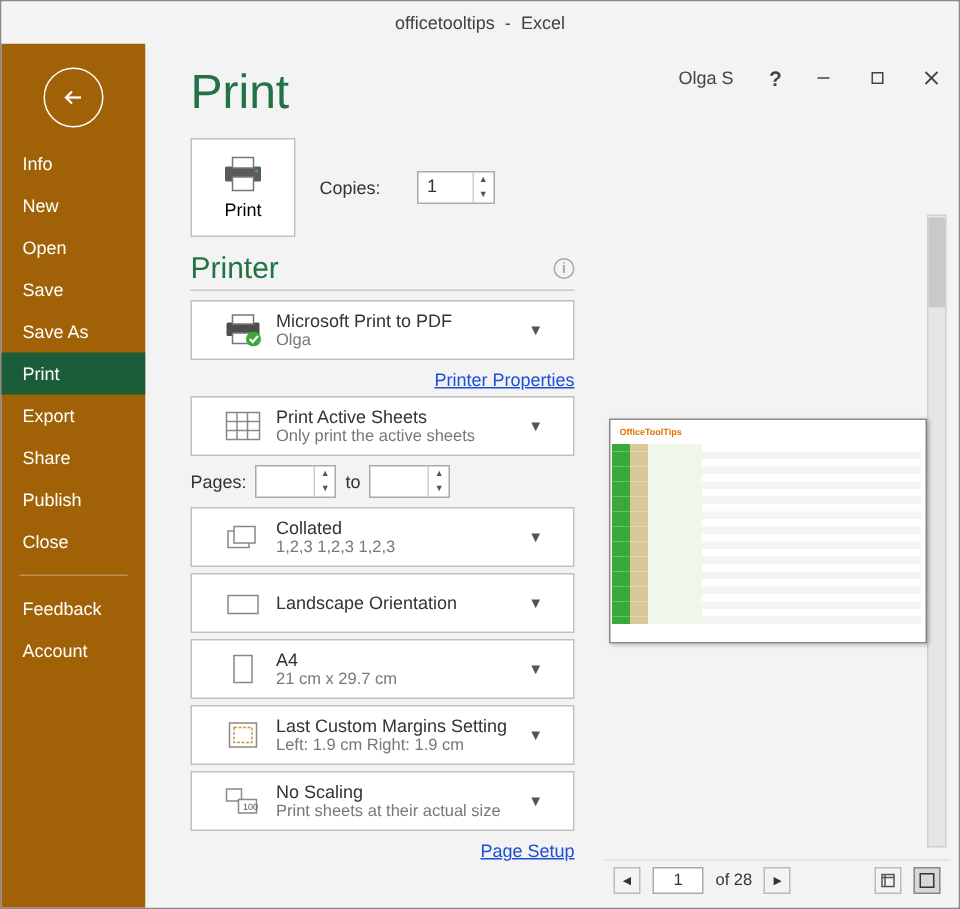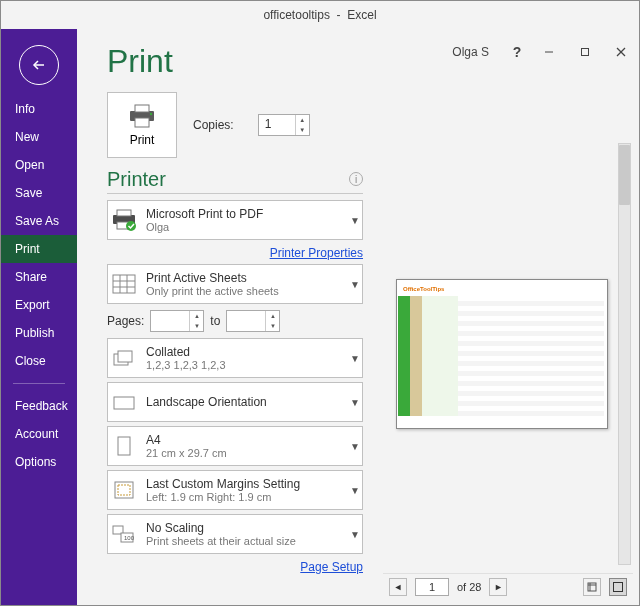--- a/index.html
+++ b/index.html
@@ -11,21 +11,21 @@
   .tb-title { position:absolute; left:0; right:0; text-align:center; font-size:12px; color:#404040; }
   .tb-right { position:absolute; right:0; top:0; height:28px; display:flex; align-items:center;margin-top:37px; }
   .tb-user { font-size:12px; color:#444; margin-right:14px; }
   .tb-btn { width:36px; height:28px; display:flex; align-items:center; justify-content:center; color:#444; cursor:pointer; }
   .tb-btn.help { width:28px; font-size:14px; font-weight:bold; }
 
   
   .body { flex:1; display:flex; min-height:0; }
 
   
-  .sidebar { width:76px; background:#4c1d95; color:#fff; display:flex; flex-direction:column; }
+  .sidebar { width:96px; background:#a16207; color:#fff; display:flex; flex-direction:column; }
   .back-btn { width:40px; height:40px; border:1.5px solid #fff; border-radius:50%; margin:16px auto 10px auto; display:flex; align-items:center; justify-content:center; cursor:pointer; }
   .sb-item { font-size:12px; color:#fff; padding:7px 0 7px 14px; cursor:pointer; }
   .sb-item.active { background:#1b5d39; }
   .sb-sep { border-top:1px solid rgba(255,255,255,0.3); margin:8px 12px; }
 
   
   .main { flex:1; display:flex; min-height:0; background:#f3f3f3; }
   .left-col { width:300px; padding:10px 14px 0 30px; display:flex; flex-direction:column; gap:4px; overflow:hidden; }
   .right-col { flex:1; display:flex; flex-direction:column; padding:10px 6px 6px 6px; min-width:0; position:relative; }
 
@@ -37,21 +37,21 @@
   
   .top-row { display:flex; align-items:center; gap:16px; }
   .print-btn { width:70px; height:66px; border:1px solid #c0c0c0; background:#fff; display:flex; flex-direction:column; align-items:center; justify-content:center; gap:4px; cursor:pointer; }
   .copies-row { display:flex; align-items:center; gap:24px; font-size:12px; color:#333; }
   .num-input { width:52px; height:22px; border:1px solid #aaa; background:#fff; position:relative; }
   .num-input span { position:absolute; left:6px; top:2px; font-size:12px; }
   .num-arrows { position:absolute; right:0; top:0; bottom:0; width:14px; border-left:1px solid #ccc; display:flex; flex-direction:column; }
   .num-arrows div { flex:1; display:flex; align-items:center; justify-content:center; font-size:6px; color:#555; cursor:pointer; }
 
   
-  .setting-box { border:1px solid #c0c0c0; background:#fff; display:flex; align-items:center; padding:4px 2px; gap:8px; cursor:pointer; height:40px; }
+  .setting-box { border:1px solid #c0c0c0; background:#fff; display:flex; align-items:center; padding:4px 20px; gap:8px; cursor:pointer; height:40px; }
   .setting-box .icon { width:28px; height:28px; display:flex; align-items:center; justify-content:center; flex-shrink:0; }
   .setting-box .texts { flex:1; min-width:0; }
   .setting-box .line1 { font-size:12px; color:#333; white-space:nowrap; overflow:hidden; }
   .setting-box .line2 { font-size:11px; color:#777; white-space:nowrap; overflow:hidden; }
   .setting-box .chev { font-size:10px; color:#555; }
 
   .link-right { font-size:12px; color:#1d4ed8; text-decoration:underline; text-align:right; cursor:pointer; margin-top:2px; }
 
   .pages-row { display:flex; align-items:center; gap:6px; font-size:12px; color:#333; margin:2px 0; }
   .pages-row .num-input { width:54px; }
@@ -118,28 +118,27 @@
             <line x1="14" y1="9" x2="4" y2="9" stroke="#fff" stroke-width="1.5"></line>
             <polyline points="8,5 4,9 8,13" fill="none" stroke="#fff" stroke-width="1.5"></polyline>
           </svg>
       </div>
       <div class="sb-item">Info</div>
       <div class="sb-item">New</div>
       <div class="sb-item">Open</div>
       <div class="sb-item">Save</div>
       <div class="sb-item">Save As</div>
       <div class="sb-item active">Print</div>
+      <div class="sb-item">Export</div>
       <div class="sb-item">Share</div>
-      <div class="sb-item">Export</div>
       <div class="sb-item">Publish</div>
       <div class="sb-item">Close</div>
       <div class="sb-sep"></div>
       <div class="sb-item">Feedback</div>
       <div class="sb-item">Account</div>
-      <div class="sb-item">Options</div>
     </div>
 
     <div class="main">
 
       <div class="left-col">
         <div class="page-title">Print</div>
 
         <div class="top-row">
           <div class="print-btn">
             <svg width="30" height="26">

